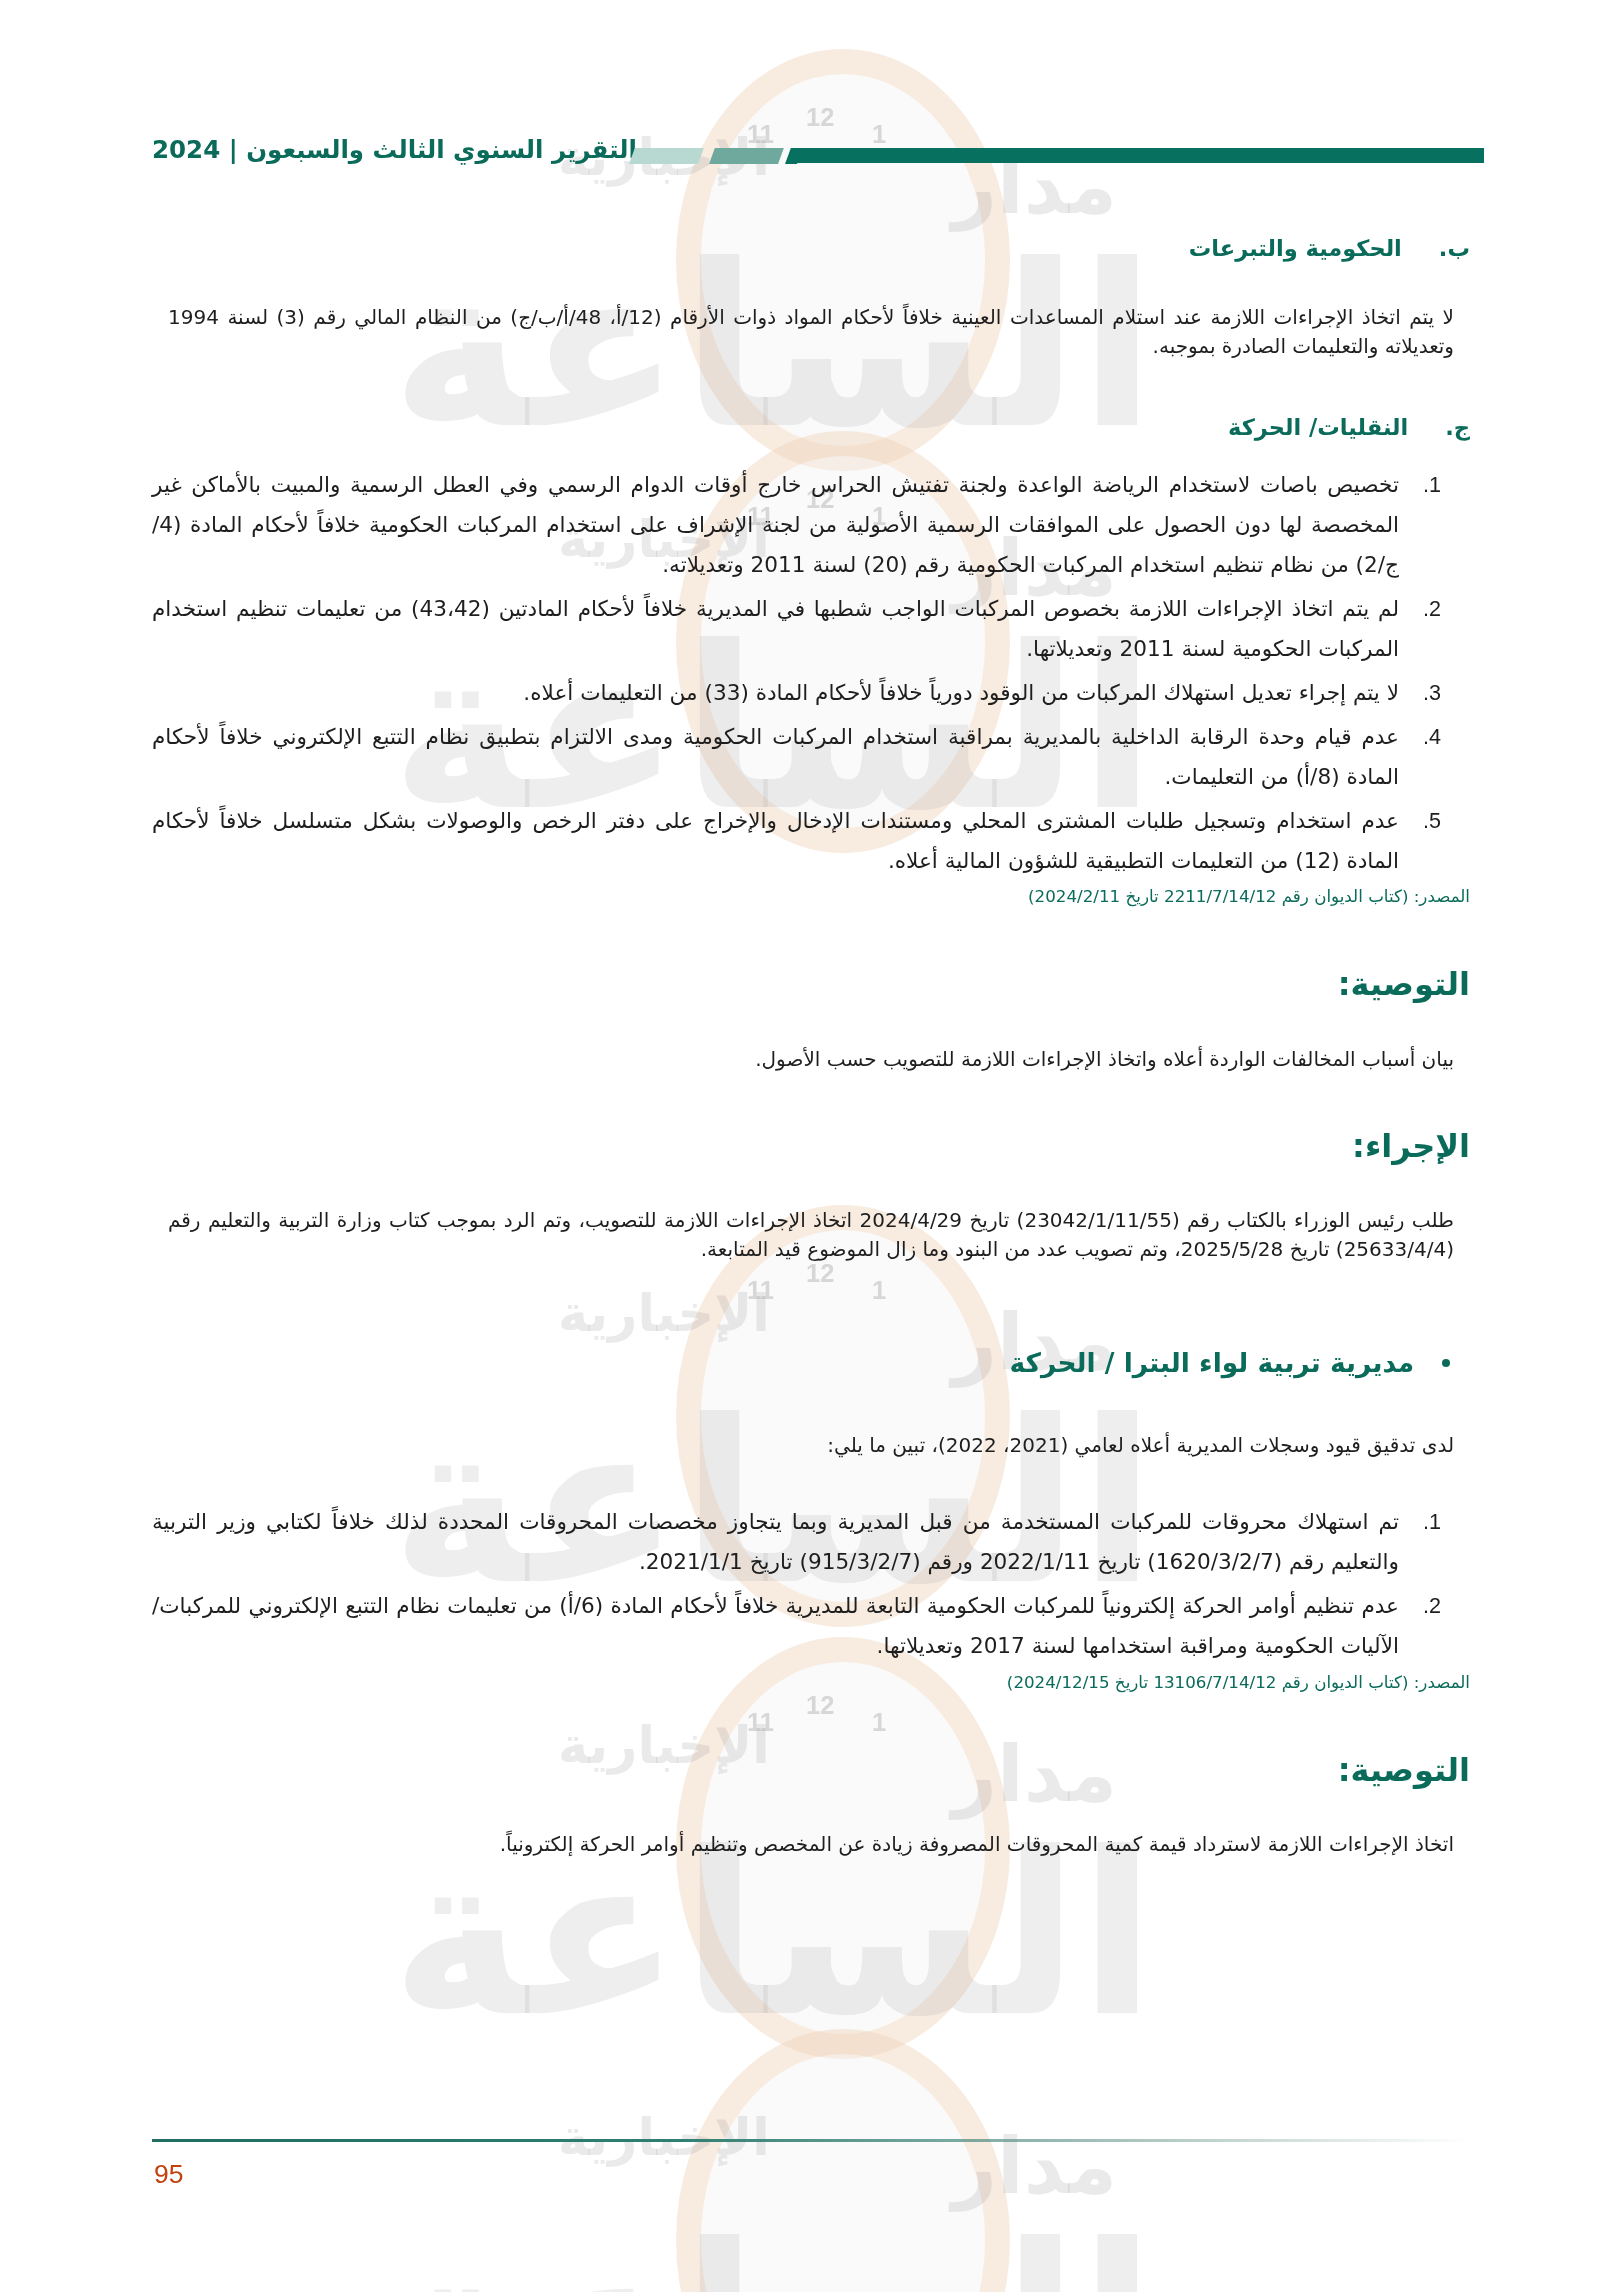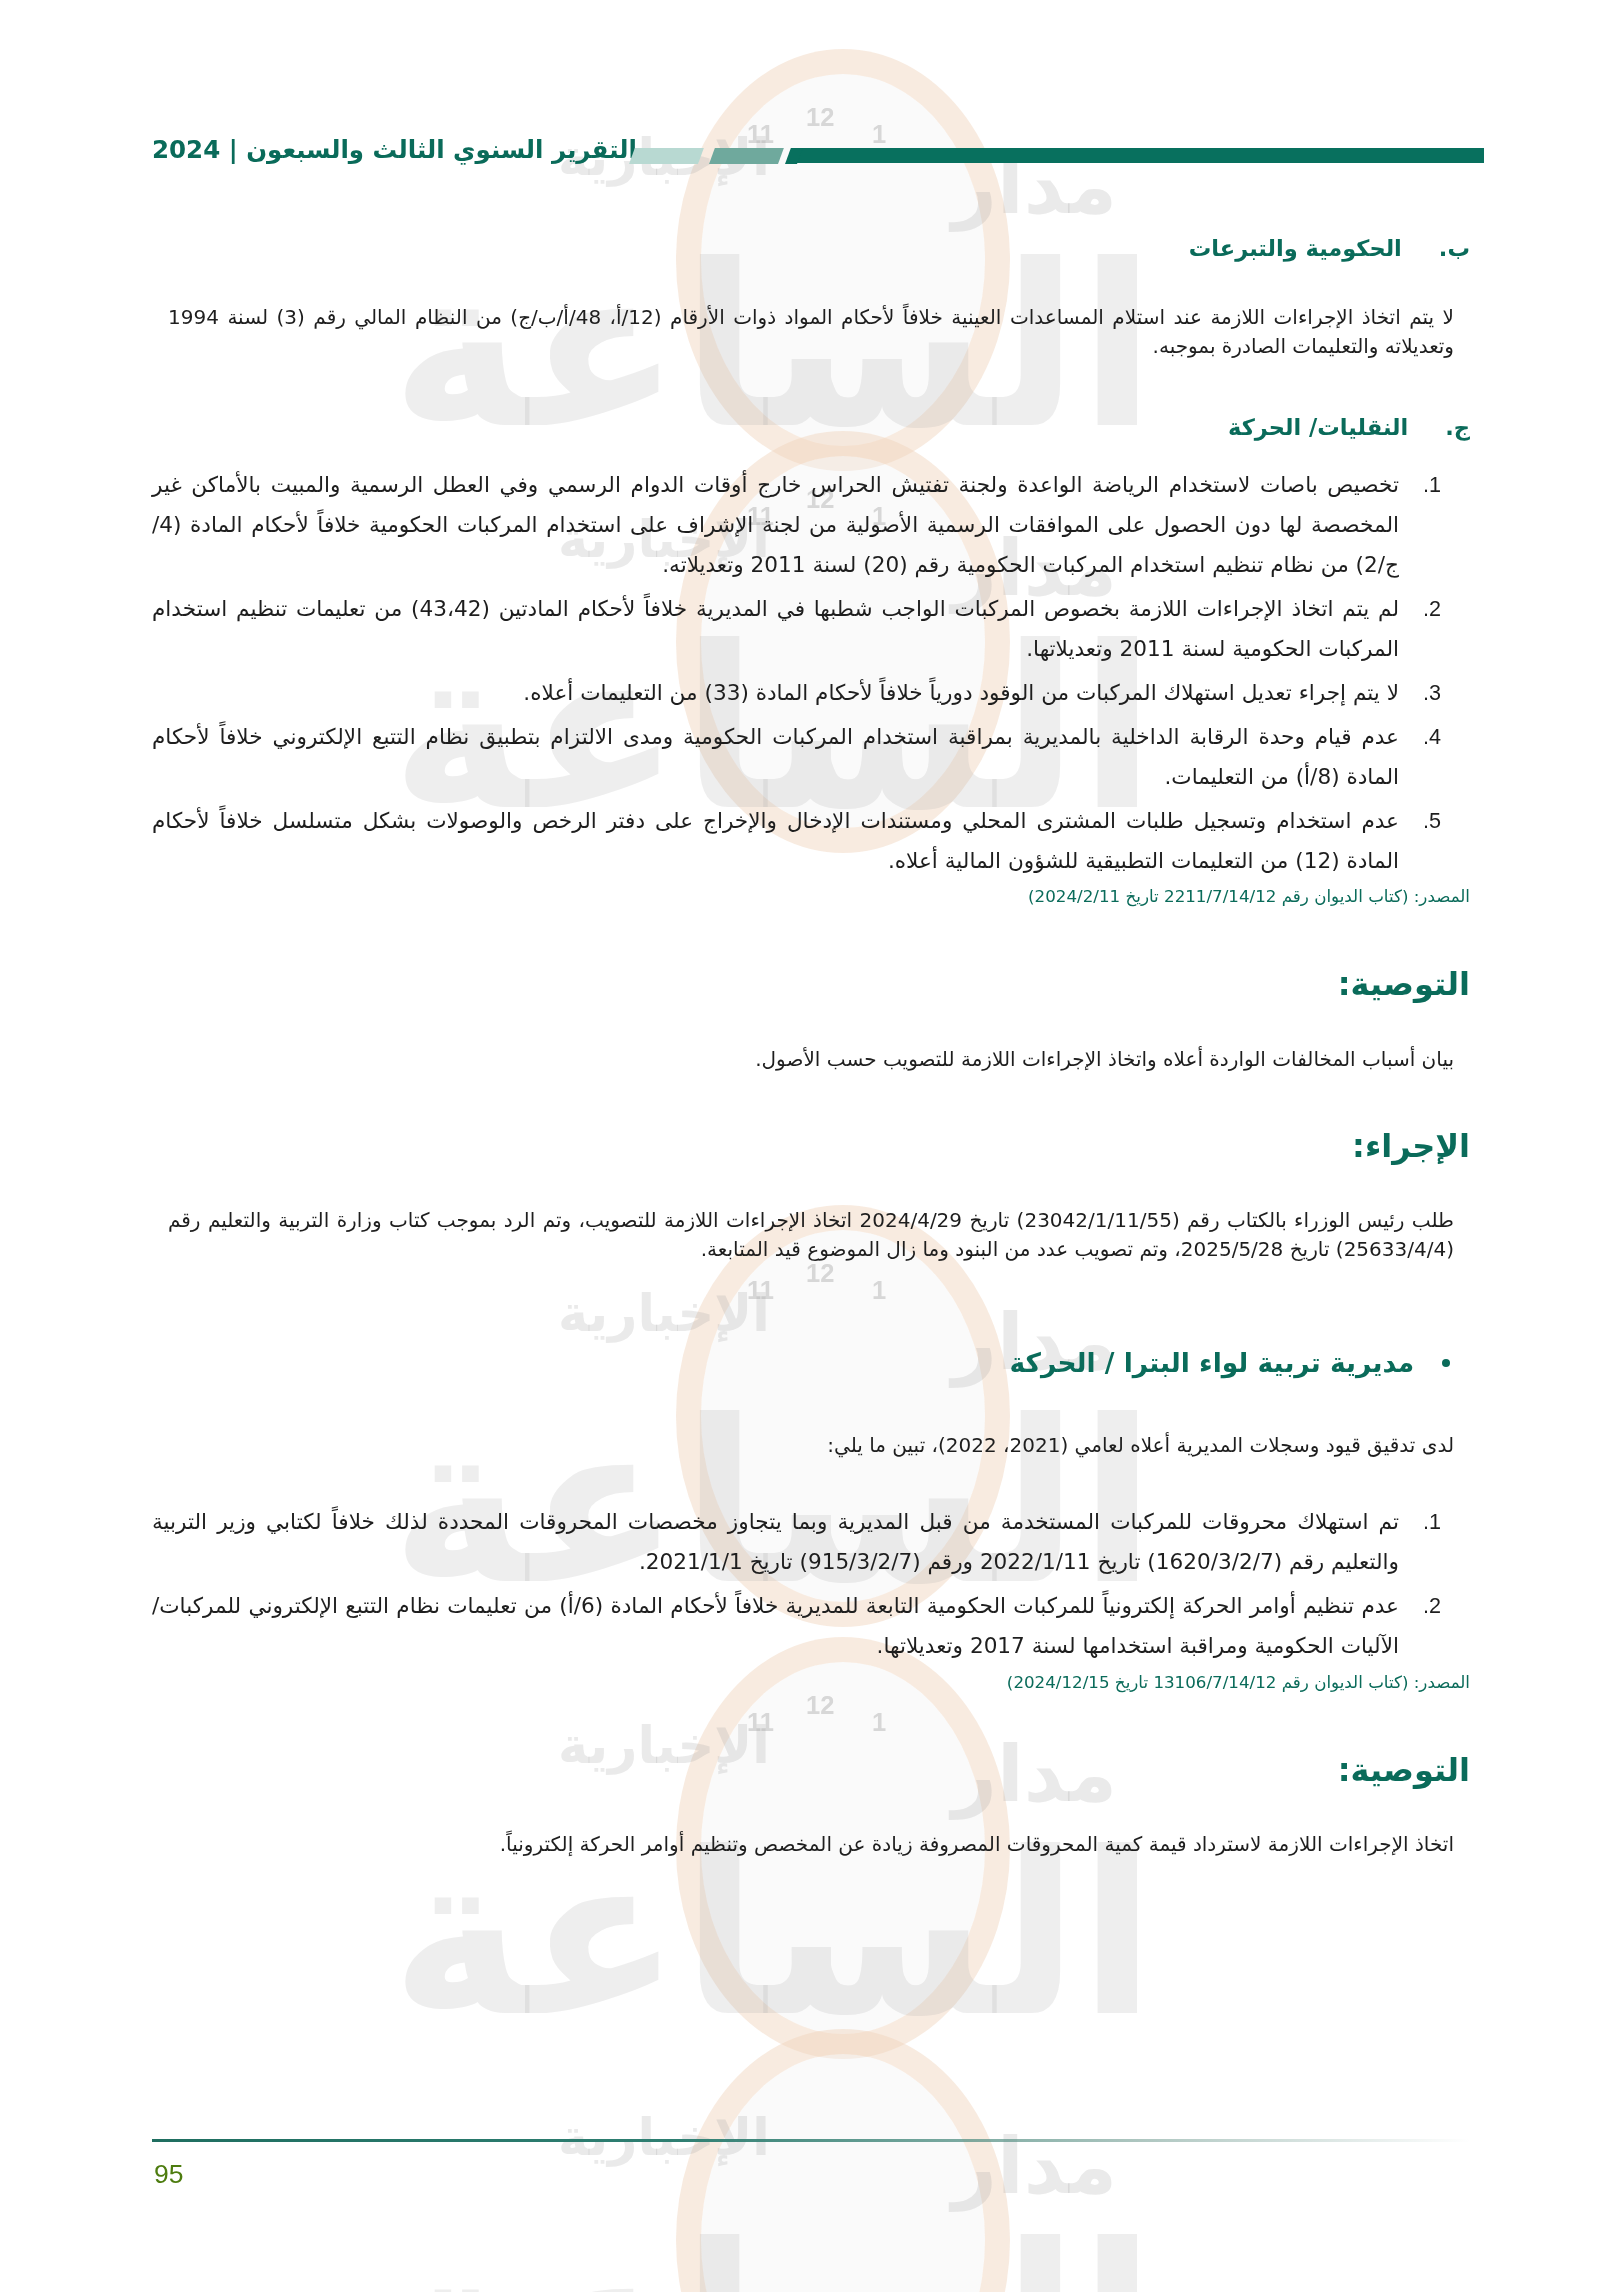--- a/index.html
+++ b/index.html
@@ -49,21 +49,21 @@
     .source { color: #0a6b5a; font-size: 16.7px; margin-top: 5.9px; }
     .section-title { color: #0a6b5a; font-weight: bold; font-size: 32px; margin: 0; }
     .bullet-head { display: flex; align-items: center; color: #0a6b5a; font-weight: bold; font-size: 26.5px; padding-right: 19.6px; margin-top: 8px; }
     .bullet-head .dot { width: 8.8px; height: 8.8px; border-radius: 50%; background: #0a6b5a; margin-left: 27.4px; }
 
     
     .footer-rule {
       position: absolute; top: 2139px; left: 152px; width: 1318px; height: 2.9px; z-index: 2;
       background: linear-gradient(to right, #1f6e60 0%, #2f7f72 40%, rgba(120,160,150,0.6) 75%, rgba(255,255,255,0) 100%);
     }
-    .page-number { position: absolute; top: 2159px; left: 154px; font-family: "Liberation Sans", sans-serif; font-size: 26.5px; color: #4d7c0f; z-index: 2; }
+    .page-number { position: absolute; top: 2159px; left: 154px; font-family: "Liberation Sans", sans-serif; font-size: 26.5px; color: #c2410c; z-index: 2; }
   </style>
 </head>
 <body>
 
 <div class="wm" style="top:59px;">
   <div class="clock-ring"></div>
   <span class="clock-num" style="left:277px;top:44px;">12</span>
   <span class="clock-num" style="left:218px;top:61px;">11</span>
   <span class="clock-num" style="left:343px;top:61px;">1</span>
   <span class="word-madar">مدار</span>

